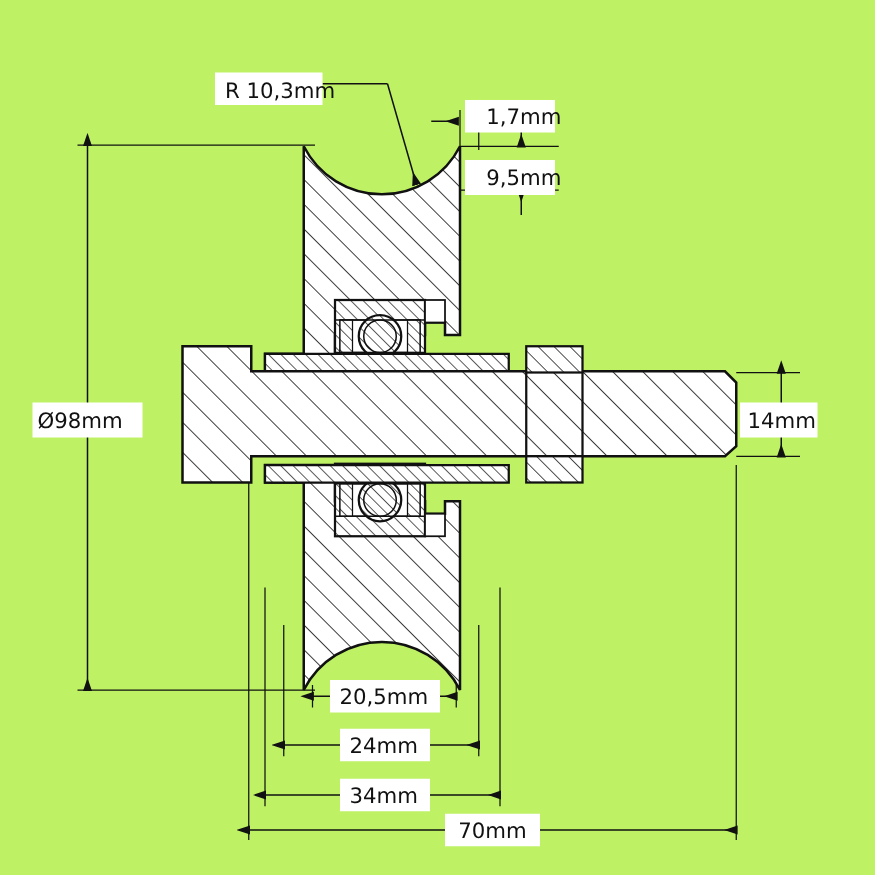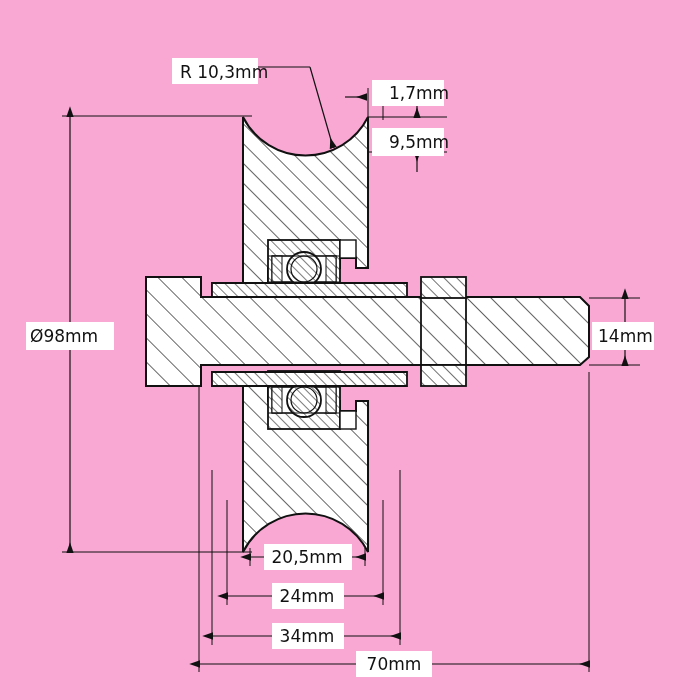--- a/index.html
+++ b/index.html
@@ -1,18 +1,18 @@
 <!DOCTYPE html>
 <html><head>
 <meta charset="utf-8">
 <style>
   html,body{margin:0;padding:0;background:#ffffff;}
   body{width:700px;height:700px;overflow:hidden;
        font-family:"DejaVu Sans","Liberation Sans",sans-serif;}
-  #stage{position:relative;width:700px;height:700px;background:#f9a8d4;}
+  #stage{position:relative;width:700px;height:700px;background:#bef264;}
   svg{display:block;}
   .dimtext{font-family:"DejaVu Sans","Liberation Sans",sans-serif;
            font-size:17px;fill:#111;}
 </style>
 </head>
 <body>
 
 <div id="stage">
 <svg width="700" height="700" viewBox="0 0 700 700">
 

